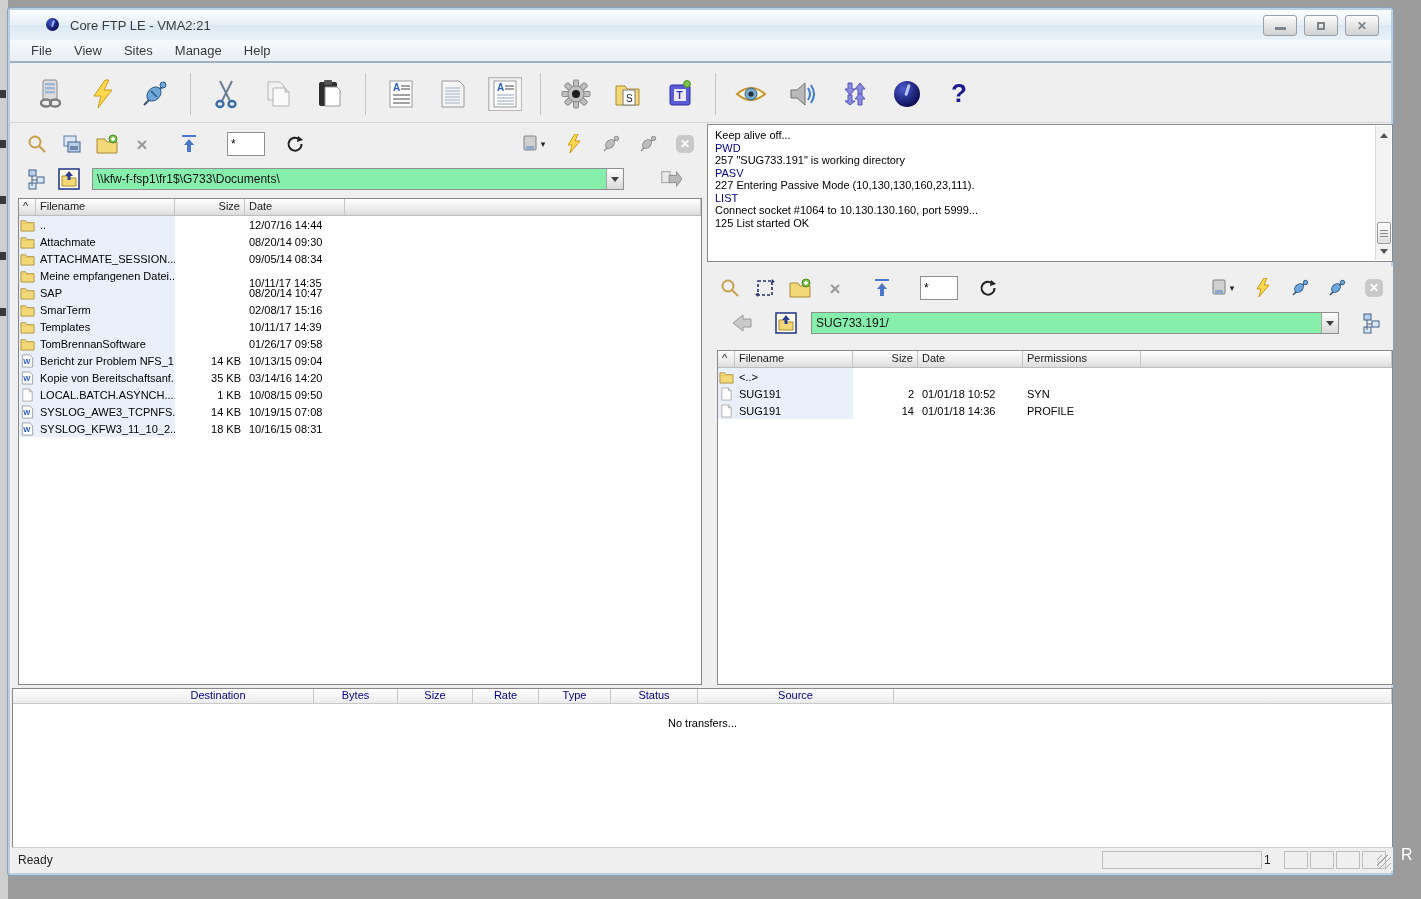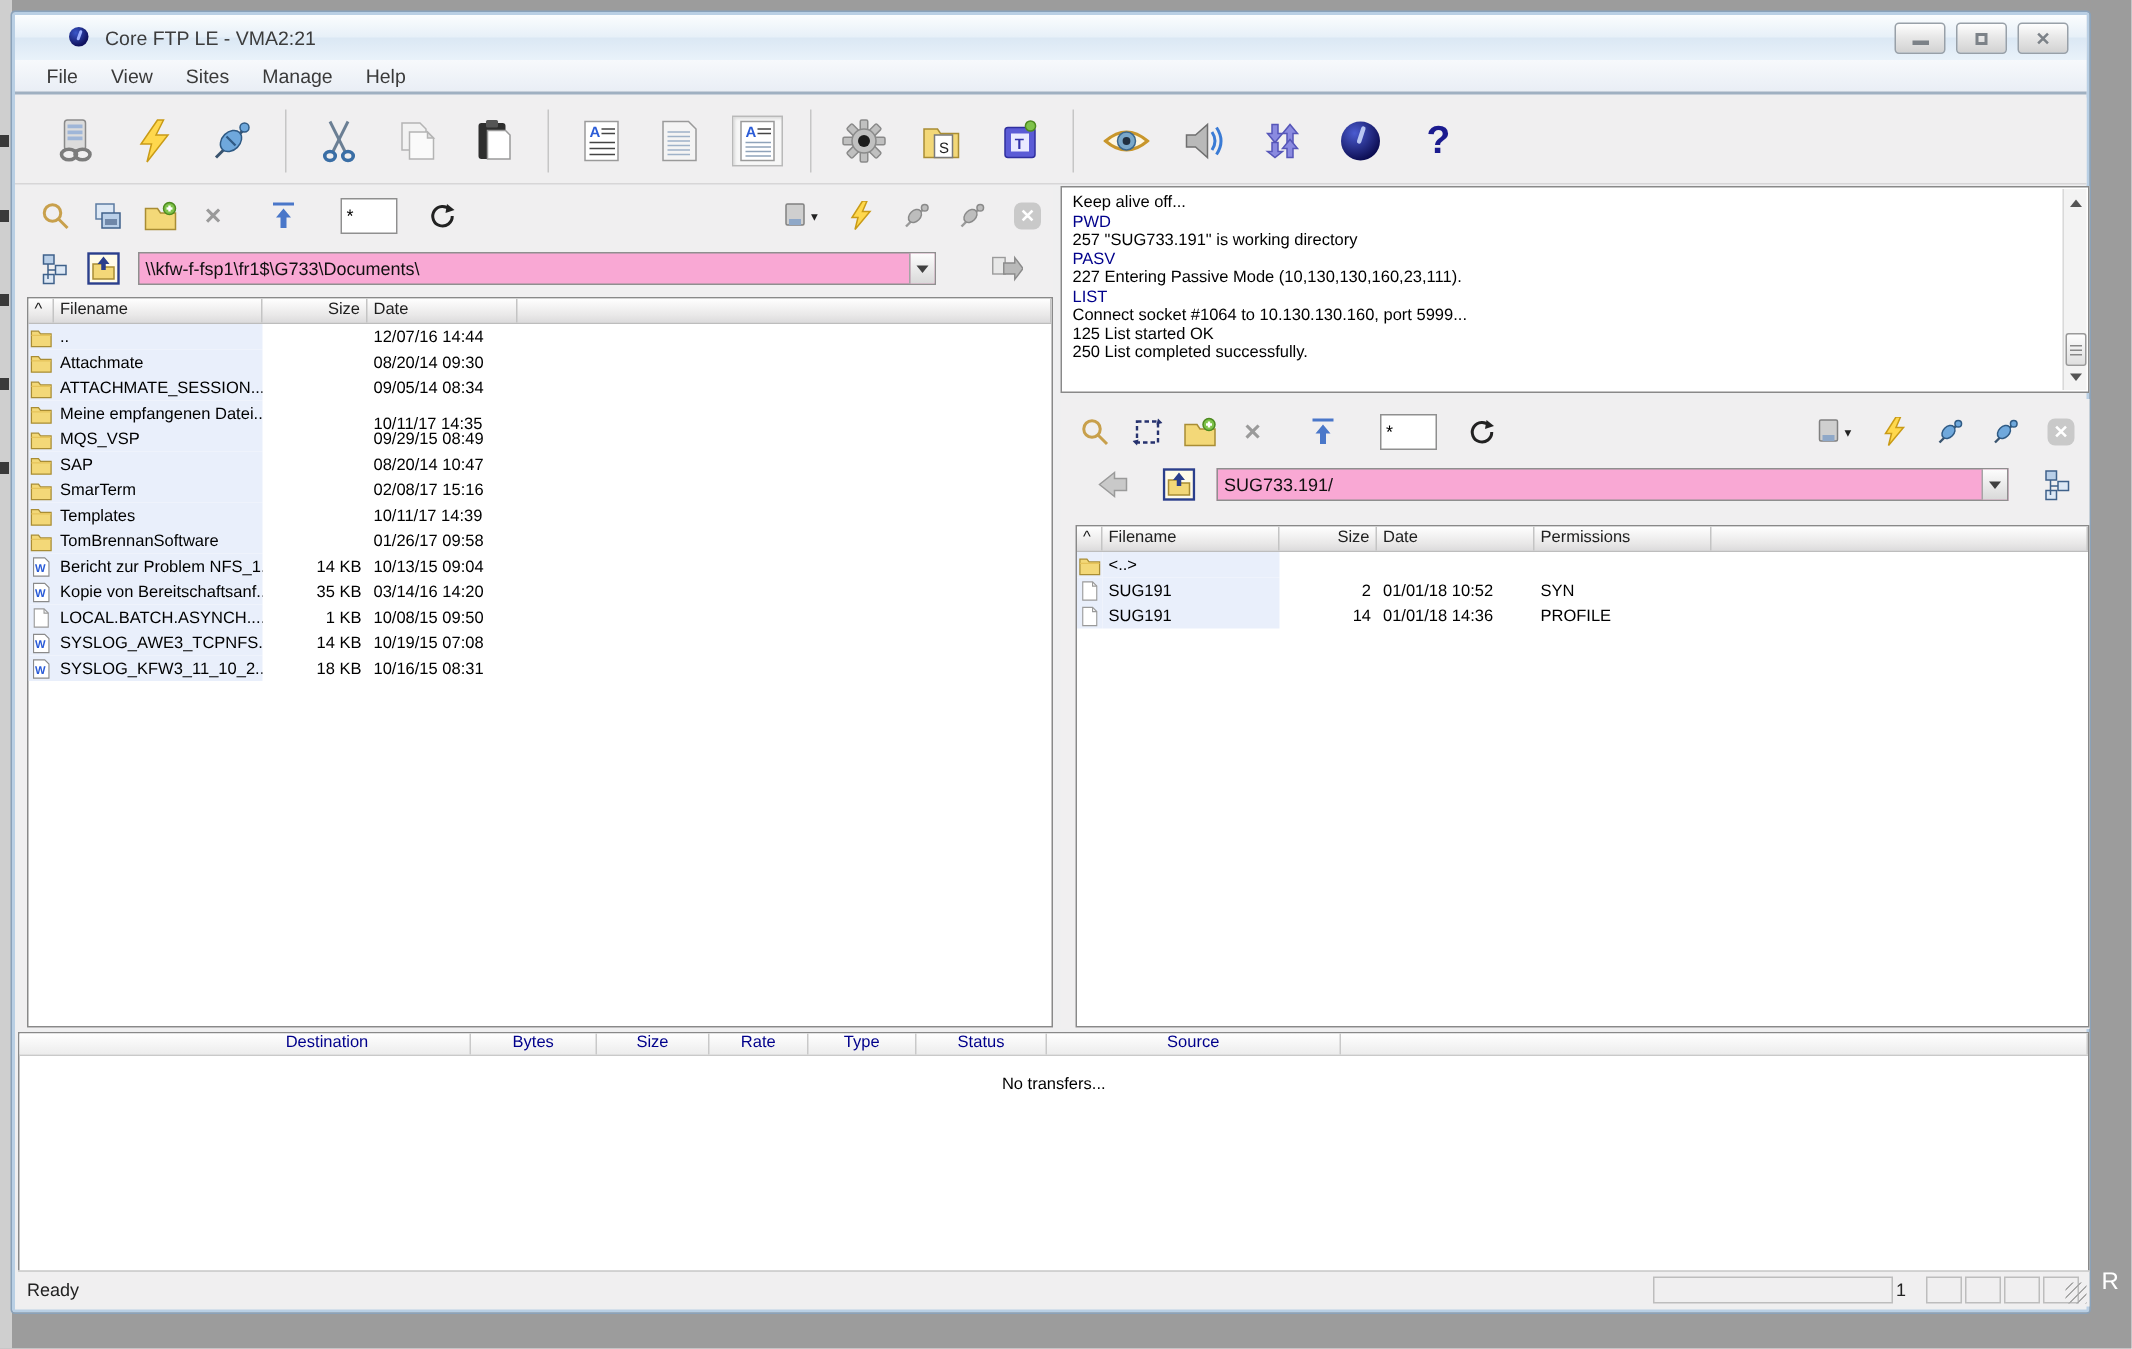--- a/index.html
+++ b/index.html
@@ -59,21 +59,21 @@
   .ptb { position:absolute; display:flex; align-items:center; }
   .ptb-icons { display:flex; align-items:center; gap:13px; }
   .pti { width:22px; height:22px; display:flex; align-items:center; justify-content:center; }
   .filter-box { width:38px; height:24px; border:1px solid #8f8f8f; background:#fff; font-size:12px;
      padding:1px 3px; font-family:"Liberation Sans",sans-serif; }
   .x-del { font-size:19px; color:#9a9a9a; font-weight:bold; line-height:1; }
   .stop-badge { width:18px; height:18px; border-radius:5px; background:#c9c9c9; color:#fff;
      font-size:12px; font-weight:bold; display:flex; align-items:center; justify-content:center; }
   .caret { font-size:9px; color:#222; margin-left:2px; }
 
-  .combo { height:22px; border:1px solid #8f8f8f; background:#f9a8d4; display:flex; align-items:center; }
+  .combo { height:22px; border:1px solid #8f8f8f; background:#86efac; display:flex; align-items:center; }
   .combo .combo-text { flex:1; font-size:12px; color:#111; padding:0 4px; white-space:nowrap; overflow:hidden; }
   .combo .combo-btn { width:17px; height:100%; background:linear-gradient(#fdfdfd,#d9d9d9);
      border-left:1px solid #a5a5a5; display:flex; align-items:center; justify-content:center; }
   .combo .combo-btn::after { content:""; border:4px solid transparent; border-top:5px solid #404040; margin-top:4px; }
 
   
   .filelist { position:absolute; background:#fff; border:1px solid #898989; overflow:hidden; }
   .fl-header { display:flex; height:17px; background:linear-gradient(#ffffff,#e9e8e8 70%,#dcdbdc);
      border-bottom:1px solid #bdbdbd; }
   .fl-h { font-size:11px; color:#202020; padding:1px 4px; border-right:1px solid #c4c4c4;
@@ -473,31 +473,20 @@
             <div class="fl-cell right" style="width: 70px;"></div>
             <div class="fl-cell" style="width: 100px; margin-top: 14px;">10/11/17 14:35</div>
           </div>
           <div class="fl-row">
             <div class="fl-cell shade" style="width: 17px; padding: 0px 1px;">
               <svg class="icon16" viewBox="0 0 16 14">
                 <path d="M1 2.5h5l1.5 2H15v9H1z" fill="#f3d878" stroke="#a98d34" stroke-width="0.9"></path>
                 <path d="M1 5.5h14" stroke="#e6c35a" stroke-width="0.8"></path>
               </svg>
             </div>
-            <div class="fl-cell shade" style="width: 139px;">MQS_VSP</div>
-            <div class="fl-cell right" style="width: 70px;"></div>
-            <div class="fl-cell" style="width: 100px;">09/29/15 08:49</div>
-          </div>
-          <div class="fl-row">
-            <div class="fl-cell shade" style="width: 17px; padding: 0px 1px;">
-              <svg class="icon16" viewBox="0 0 16 14">
-                <path d="M1 2.5h5l1.5 2H15v9H1z" fill="#f3d878" stroke="#a98d34" stroke-width="0.9"></path>
-                <path d="M1 5.5h14" stroke="#e6c35a" stroke-width="0.8"></path>
-              </svg>
-            </div>
             <div class="fl-cell shade" style="width: 139px;">SAP</div>
             <div class="fl-cell right" style="width: 70px;"></div>
             <div class="fl-cell" style="width: 100px;">08/20/14 10:47</div>
           </div>
           <div class="fl-row">
             <div class="fl-cell shade" style="width: 17px; padding: 0px 1px;">
               <svg class="icon16" viewBox="0 0 16 14">
                 <path d="M1 2.5h5l1.5 2H15v9H1z" fill="#f3d878" stroke="#a98d34" stroke-width="0.9"></path>
                 <path d="M1 5.5h14" stroke="#e6c35a" stroke-width="0.8"></path>
               </svg>
@@ -590,21 +579,20 @@
   <div class="logbox">
     <div id="log-lines">
         <div class="log-line">Keep alive off...</div>
         <div class="log-line command">PWD</div>
         <div class="log-line">257 "SUG733.191" is working directory</div>
         <div class="log-line command">PASV</div>
         <div class="log-line">227 Entering Passive Mode (10,130,130,160,23,111).</div>
         <div class="log-line command">LIST</div>
         <div class="log-line">Connect socket #1064 to 10.130.130.160, port 5999...</div>
         <div class="log-line">125 List started OK</div>
-        <div class="log-line">250 List completed successfully.</div>
       </div>
     <div class="sbar">
       <span class="up">
           <i class="tri-up"></i>
         </span>
       <span class="thumb">
           <i></i>
           <i></i>
           <i></i>
         </span>

